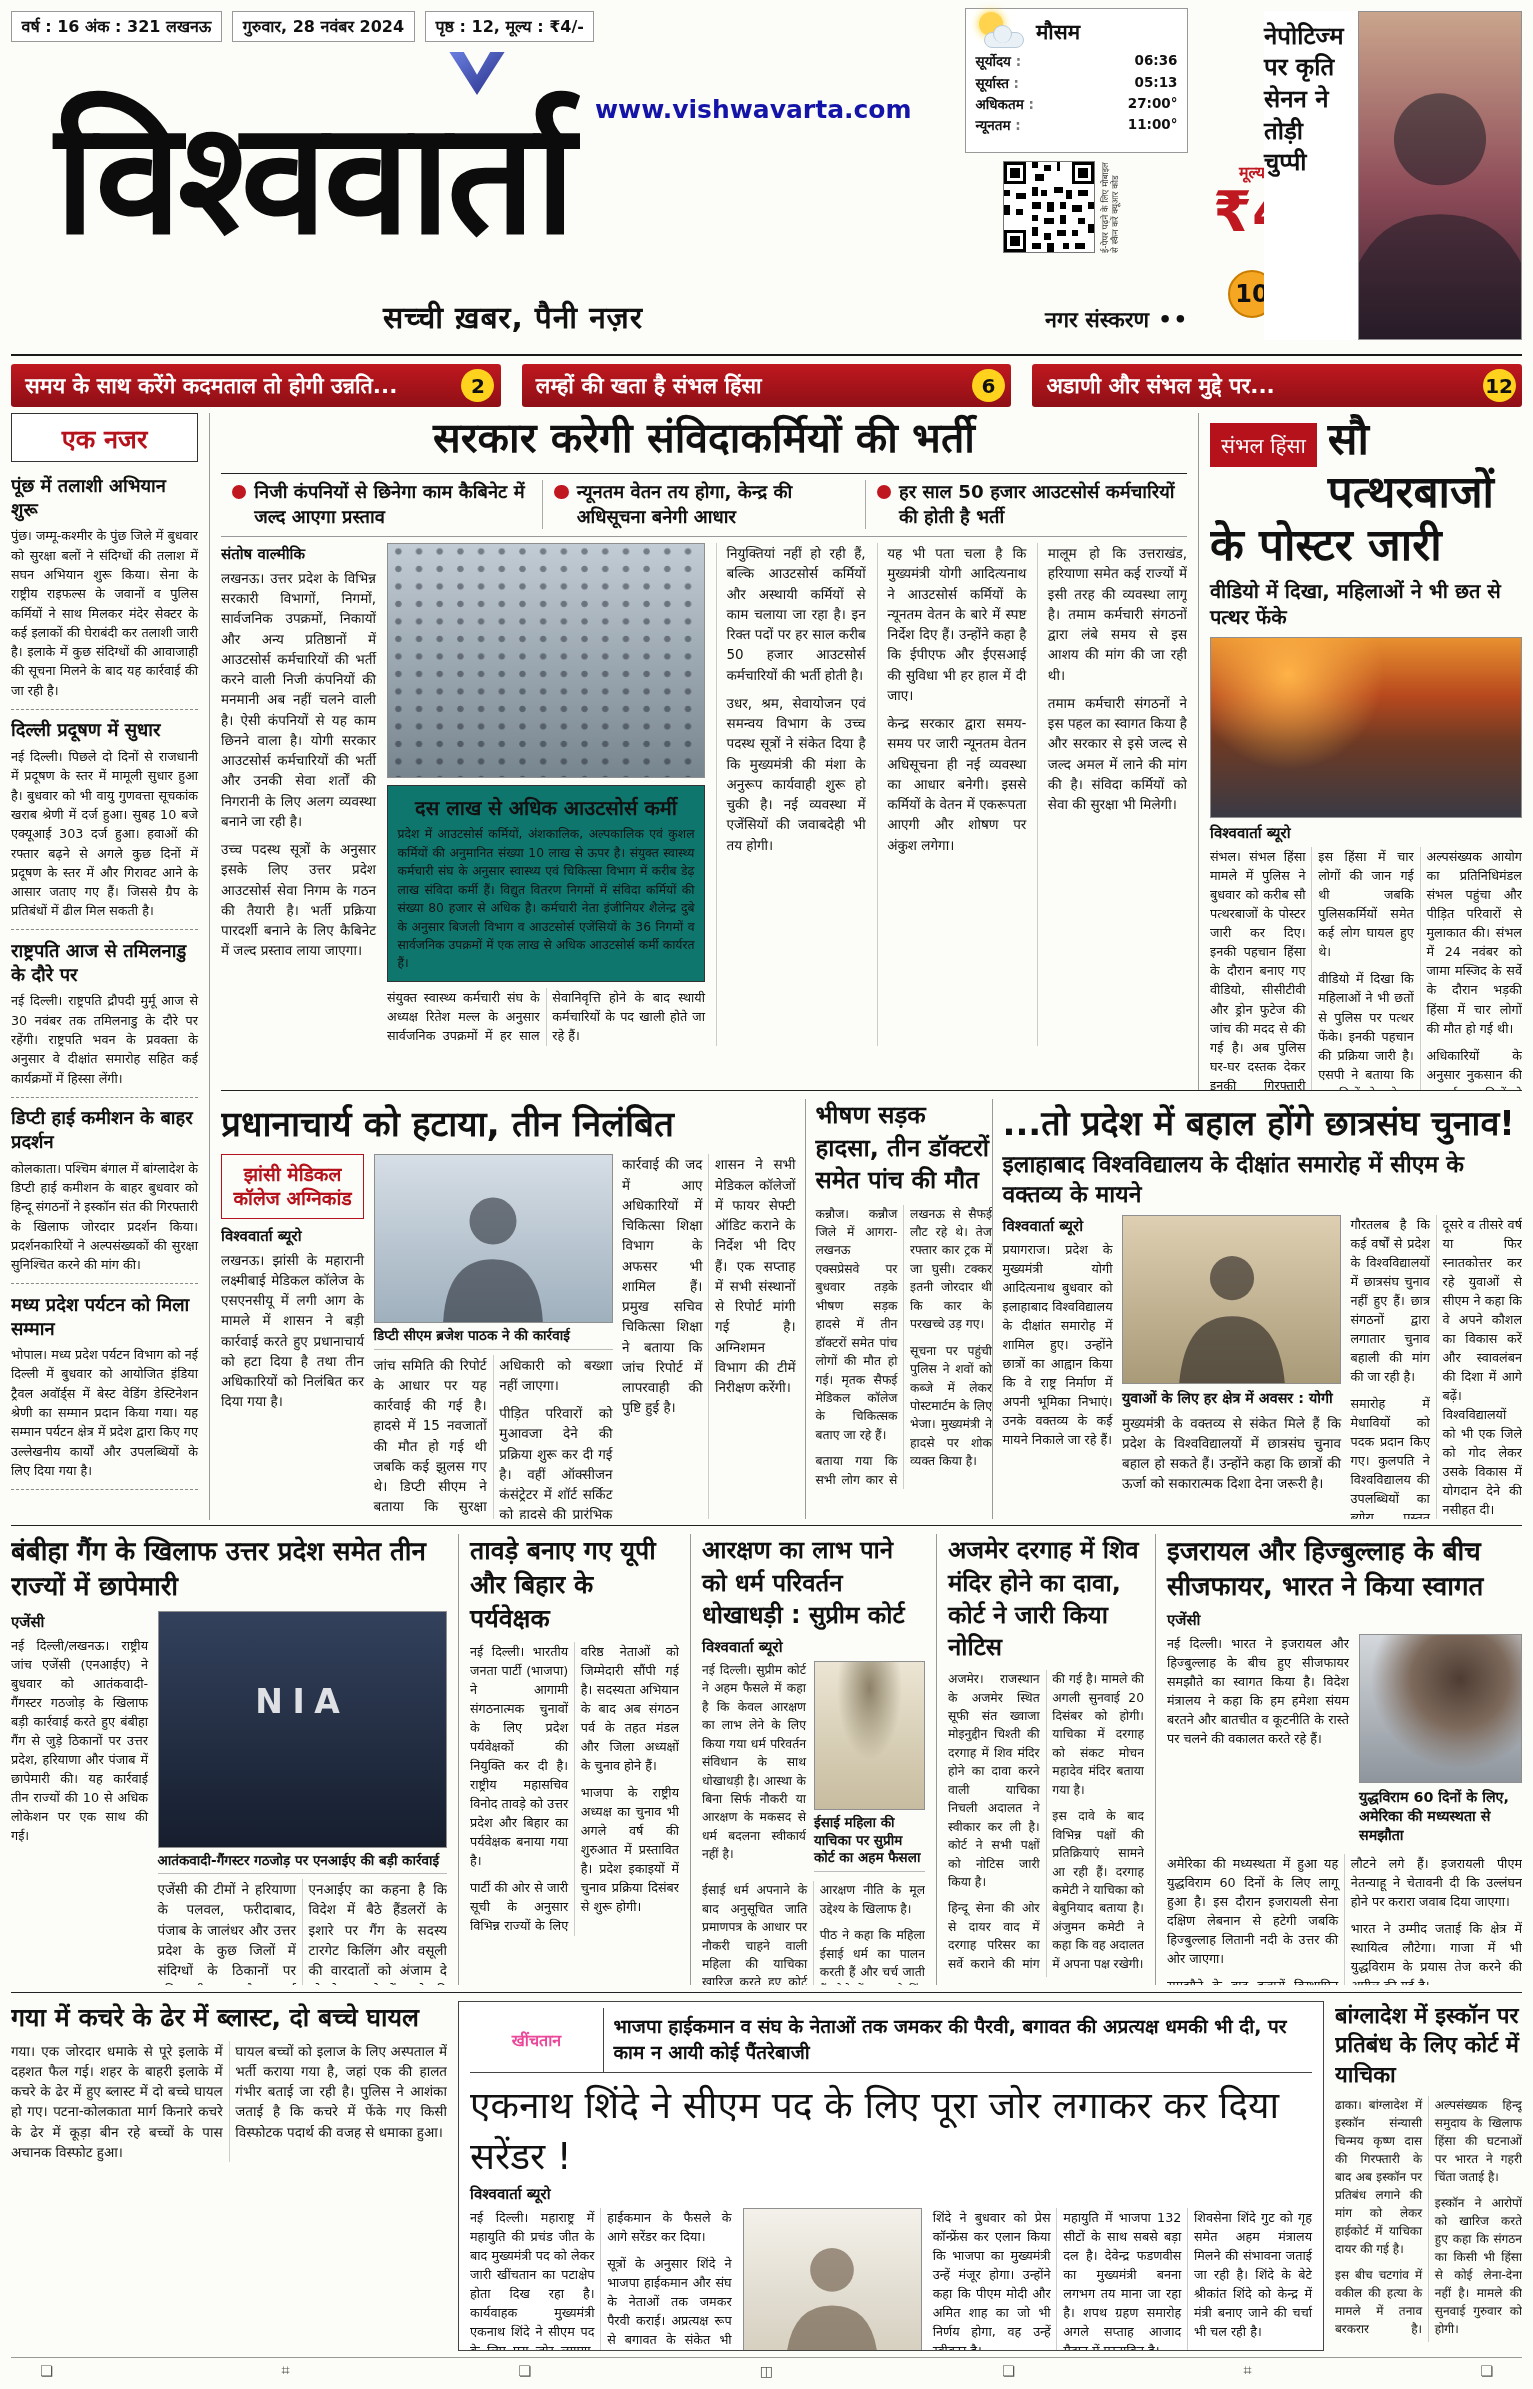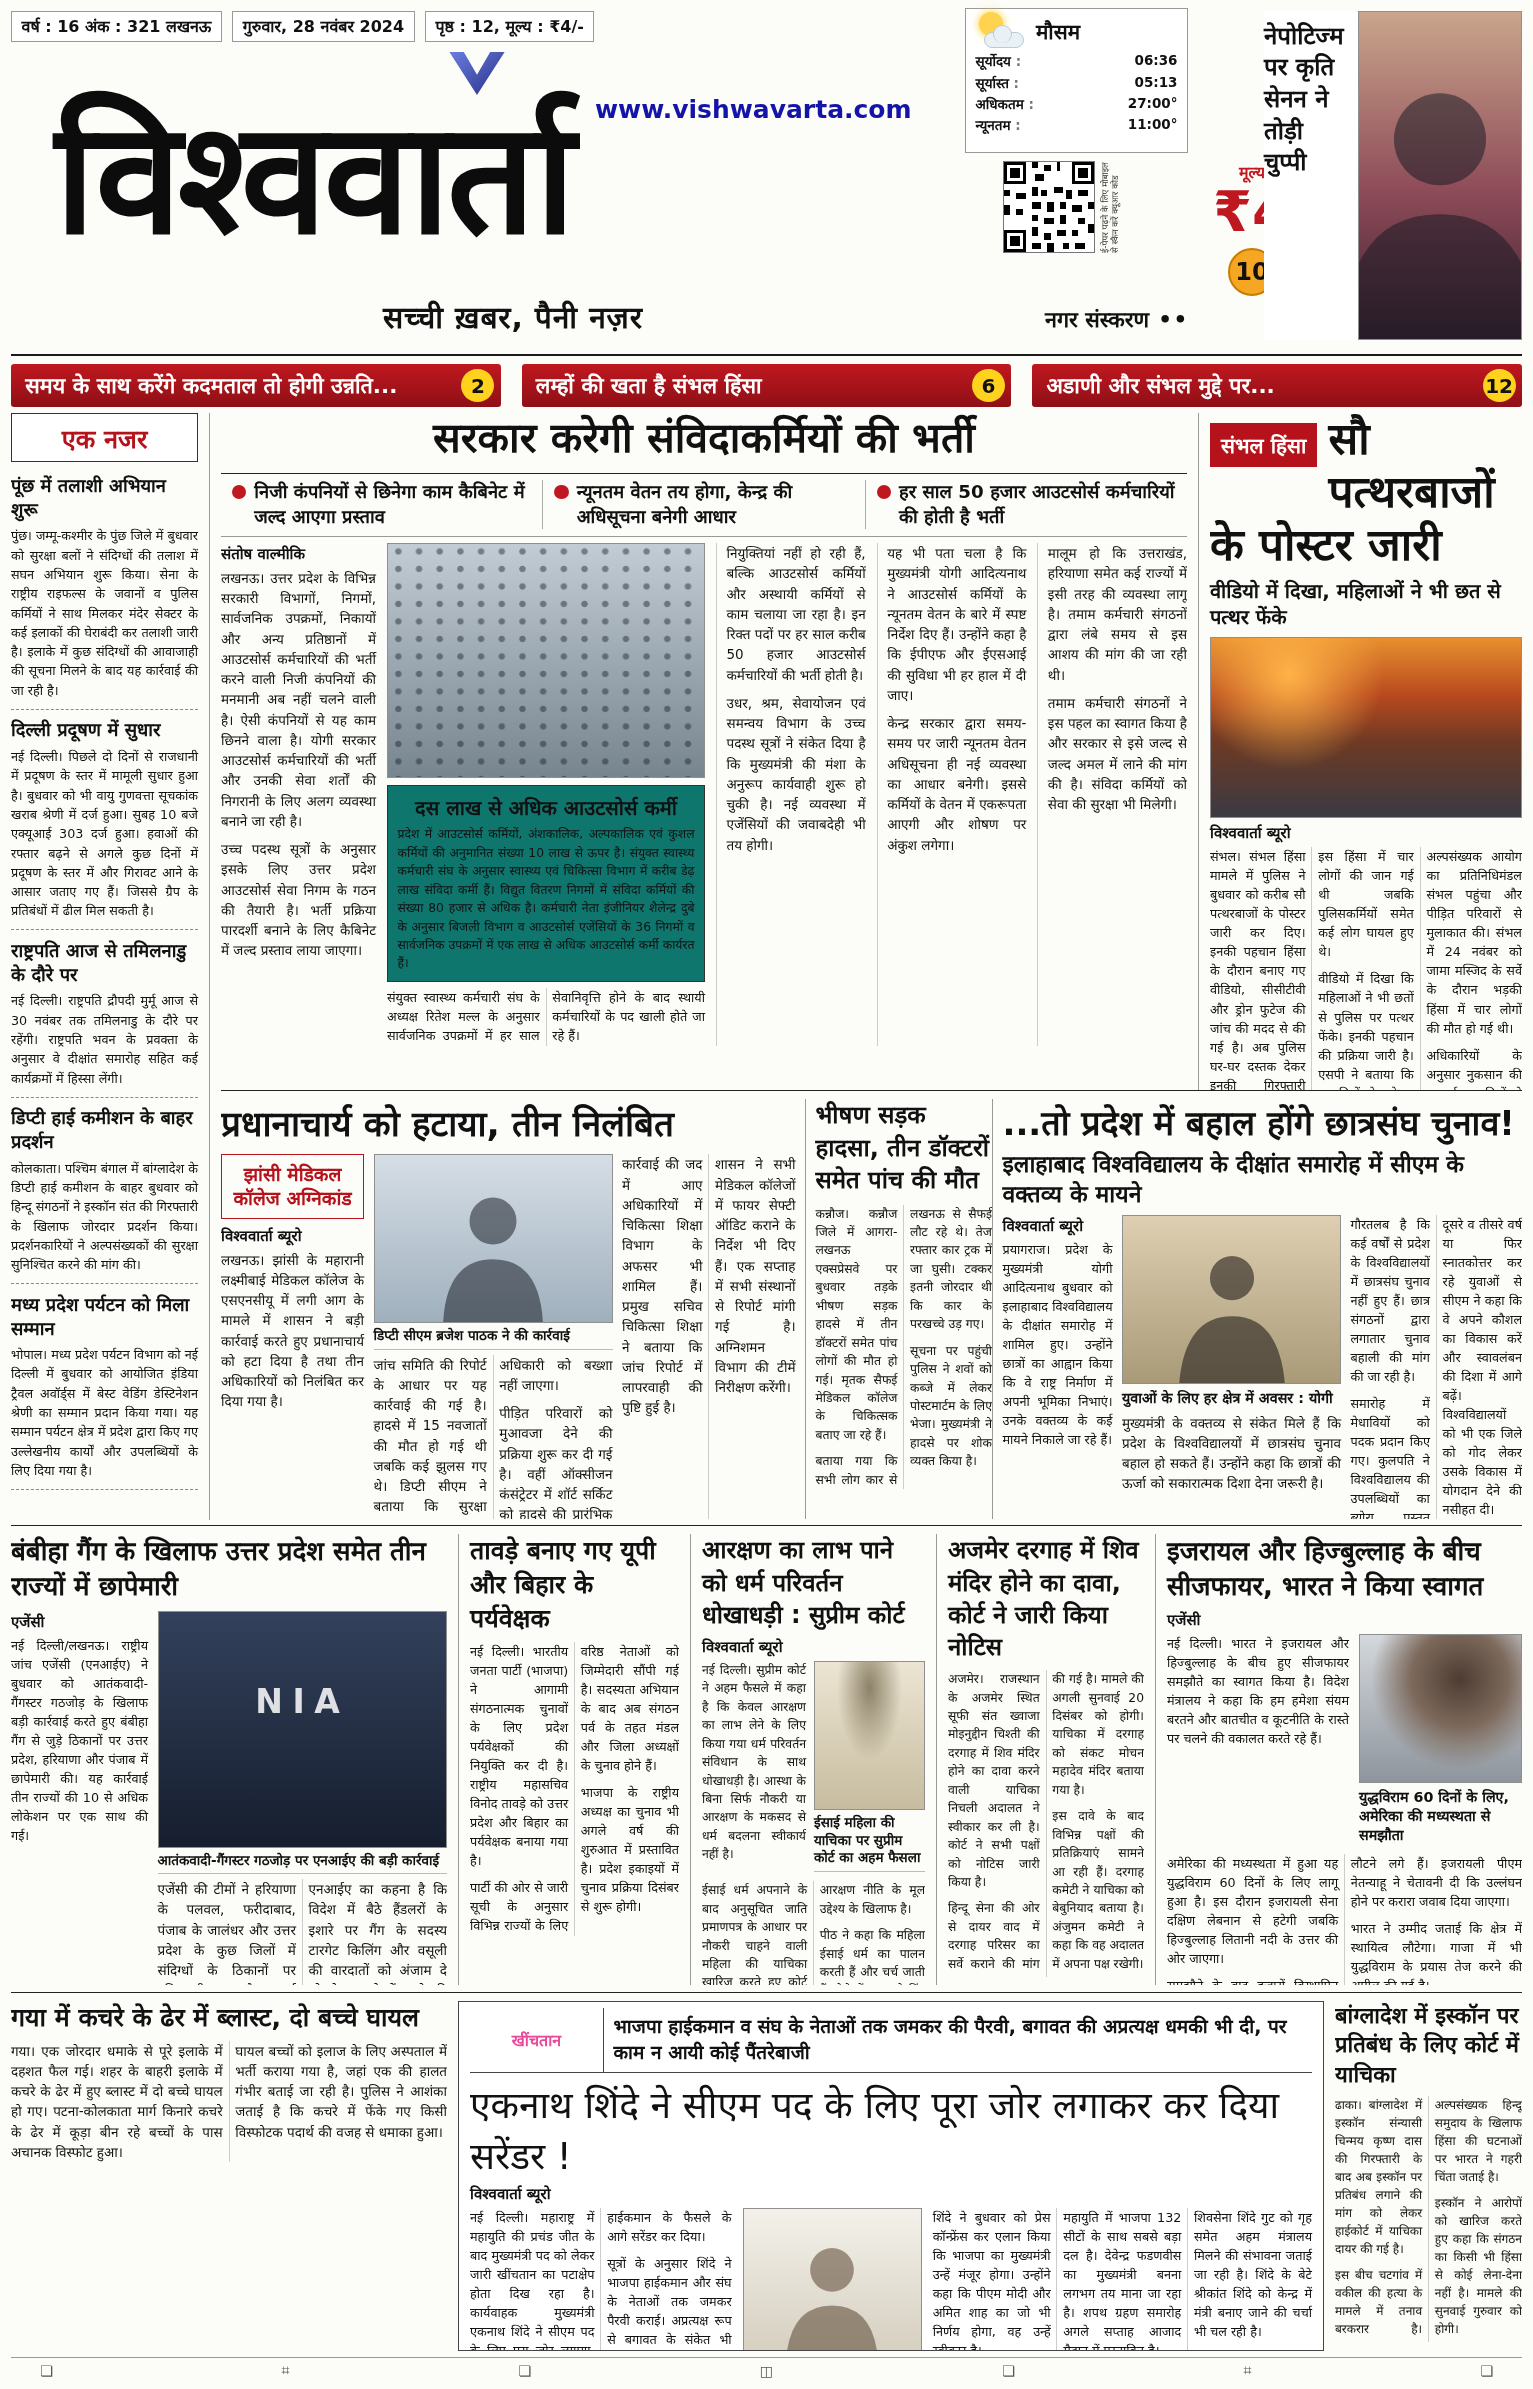--- a/index.html
+++ b/index.html
@@ -26,21 +26,21 @@
 .logo{position:absolute;left:44px;top:87px;font-size:155px;line-height:1.08;font-weight:800;letter-spacing:-3.2px;color:#0c0c0c;white-space:nowrap}
 .tagline{position:absolute;left:372px;top:288px;font-size:30px;font-weight:800;letter-spacing:0.8px}
 .qrwrap{position:absolute;left:992px;top:153px;display:flex;gap:4.8px}
 .qr-svg{width:92px;height:92px;border:0.8px solid #777;background:#fff}
 .qr-caption{writing-mode:vertical-rl;transform:rotate(180deg);font-size:8.7px;height:92px;line-height:1.2;color:#333;width:24px}
 .edition{position:absolute;left:1034px;top:296px;font-size:21.5px;font-weight:800}
 .edition::after{content:"  ••";letter-spacing:1.6px}
 .pricebox{position:absolute;left:1194px;top:153px;width:94px;text-align:center;color:#c01820}
 .price-label{display:block;font-size:16px;font-weight:800}
 .price-val{display:block;font-size:56px;font-weight:800;line-height:1.05}
-.page-badge{position:absolute;left:1217px;top:240px;width:48px;height:48px;border-radius:50%;background:#f5a623;border:2.4px solid #c87d00;display:flex;align-items:center;justify-content:center;font-size:24px;font-weight:800}
+.page-badge{position:absolute;left:1217px;top:262px;width:48px;height:48px;border-radius:50%;background:#f5a623;border:2.4px solid #c87d00;display:flex;align-items:center;justify-content:center;font-size:24px;font-weight:800}
 .celeb{position:absolute;right:0;top:3.2px;width:258px;height:329px;display:flex;background:#fff}
 .celeb-text{width:94px;font-size:24px;font-weight:800;line-height:1.32;padding:9.5px 6.4px 0 0}
 .celeb .ph{flex:1;height:100%}
 
 .ph{border:0.8px solid #8f8f8f;position:relative;overflow:hidden;background:#c9c9c9}
 .sil{position:absolute;bottom:-1.6px;left:50%;transform:translateX(-50%);height:88%;fill:rgba(22,24,34,.52)}
 .ph-celeb{background:linear-gradient(180deg,#caa58c 0%,#8d4b58 55%,#3c2030 100%)}
 .ph-crowd{height:235px;background:radial-gradient(circle,rgba(25,30,45,.45) 2.8px,transparent 3.6px) 0 40%/20.7px 17.5px repeat,linear-gradient(180deg,#c2ccd4,#77858f)}
 .ph-riot{height:181px;margin:6.4px 0 4.8px;background:radial-gradient(circle at 25% 20%,#ffb347 0%,transparent 35%),linear-gradient(180deg,#e8902f 0%,#b8491e 32%,#6e3a24 58%,#3a3a44 100%)}
 .ph-pathak{height:169px;background:linear-gradient(180deg,#d6dee6,#9fb0bd)}
@@ -85,21 +85,21 @@
 .lead-center{flex:0 0 318px}
 .lead-colD,.lead-colE,.lead-colF{flex:1;border-left:0.8px solid #ccc;padding-left:9.5px}
 .lead-box{border:1.2px solid #333;padding:8px 9.5px;margin-top:6.4px;background:#0f766e}
 .lead-box-title{font-size:20px;font-weight:800;text-align:center;margin-bottom:4.8px}
 .lead-box-text{font-size:12.3px;line-height:1.5;text-align:justify}
 .lead-center .cols2{margin-top:6.4px}
 .lead-center .cols2 .bp{font-size:12.7px}
 
 .sambhal{flex:0 0 324px;border-left:0.8px solid #999;padding-left:11px;overflow:hidden}
 .sam-headwrap{overflow:hidden}
-.sam-tag{float:left;background:#b5121b;color:#fff;font-size:20.7px;font-weight:700;padding:8px 11px;margin:9.5px 11px 4.8px 0}
+.sam-tag{float:left;background:#b5121b;color:#fff;font-size:20.7px;font-weight:400;padding:8px 11px;margin:9.5px 11px 4.8px 0}
 .sam-headline{font-size:44px;font-weight:800;line-height:1.2}
 .sam-subhead{font-size:20px;font-weight:800;margin:6.4px 0 1.6px;clear:both;line-height:1.3}
 .sam-body .bp{font-size:12.7px}
 
 .row2{display:flex;height:429px;border-top:1.2px solid #222;padding-top:8px;overflow:hidden}
 .principal{flex:0 0 584px;padding-right:9.5px;overflow:hidden}
 .principal h2{font-size:35px;font-weight:800;margin-bottom:8px}
 .prin-row{display:flex;gap:9.5px}
 .prin-left{flex:0 0 143px}
 .kicker{border:1.2px solid #b5121b;color:#b5121b;font-weight:800;font-size:19px;padding:6.4px 4.8px;text-align:center;margin-bottom:6.4px;line-height:1.3}

